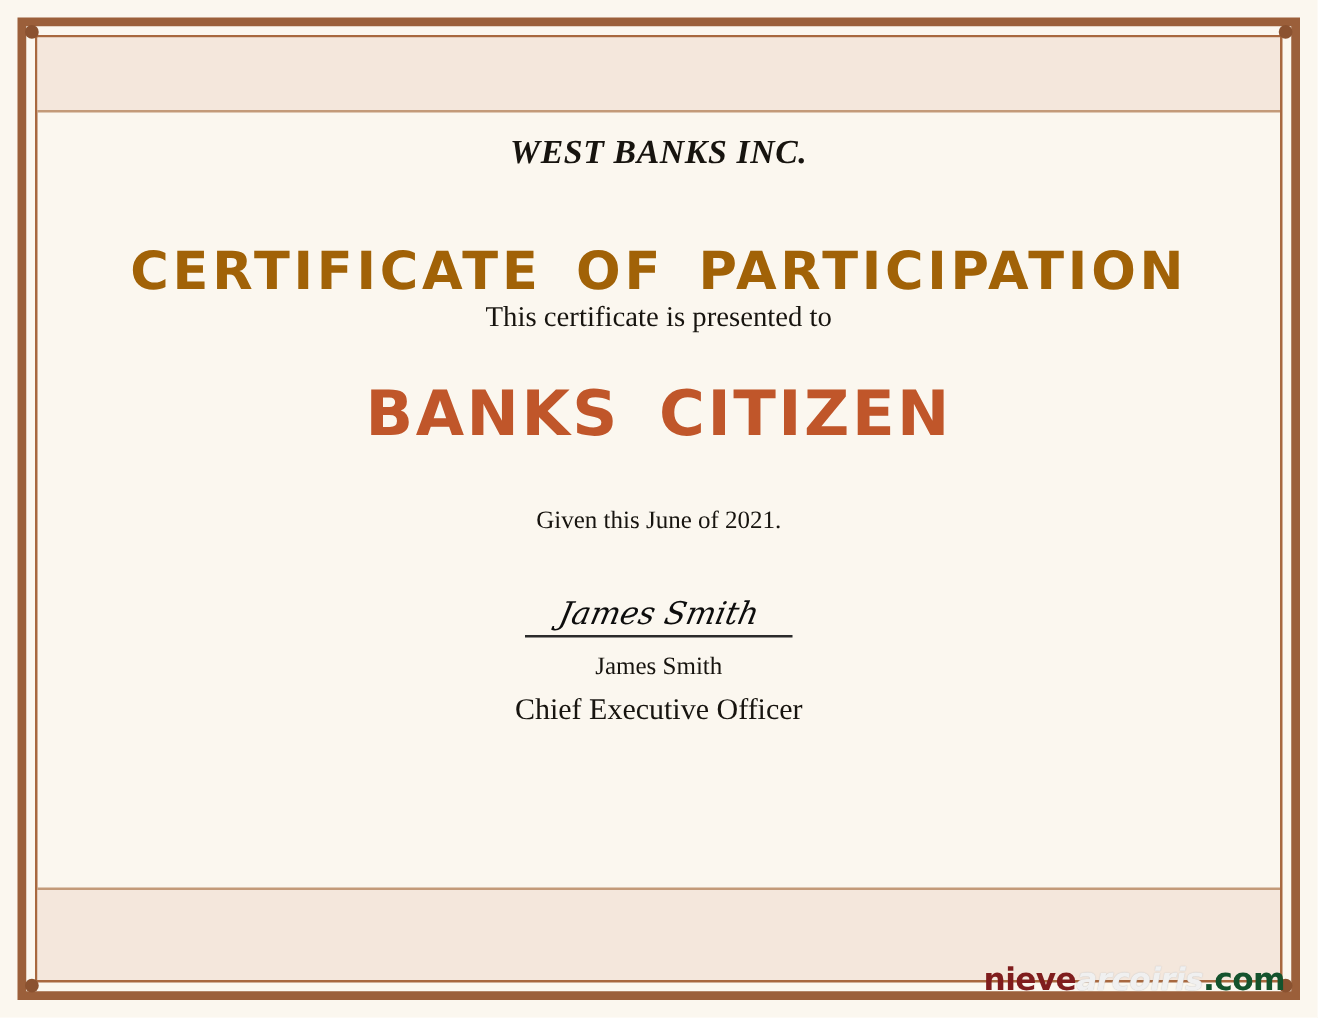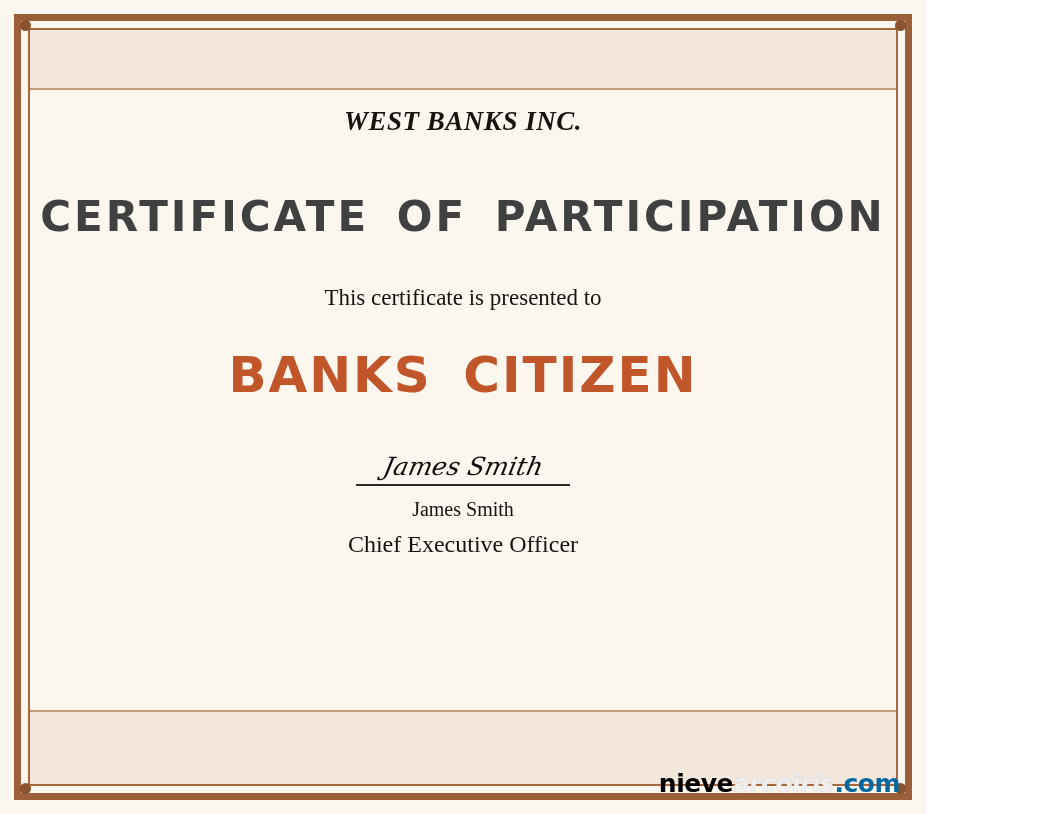--- a/index.html
+++ b/index.html
@@ -9,21 +9,21 @@
   }
   body {
     width: 1054px;
     height: 814px;
     font-family: "Liberation Serif", serif;
     overflow: hidden;
   }
 
   .certificate {
     position: relative;
-    width: 926px;
+    width: 1054px;
     height: 814px;
     background: #fbf7ef;
     box-sizing: border-box;
   }
 
   
   .border-outer {
     position: absolute;
     left: 14px;
     top: 14px;
@@ -125,26 +125,25 @@
     letter-spacing: 0.5px;
     color: #17140f;
   }
 
   .title {
     margin-top: 55px;
     font-family: "DejaVu Sans", sans-serif;
     font-weight: bold;
     font-size: 42px;
     letter-spacing: 3px;
-    color: #404040;
+    color: #a16207;
     word-spacing: 10px;
   }
 
   .presented-to {
-    margin-top: 44px;
     font-family: "Liberation Serif", serif;
     font-size: 23px;
     color: #17140f;
   }
 
   .recipient {
     margin-top: 35px;
     font-family: "DejaVu Sans", sans-serif;
     font-weight: bold;
     font-size: 50px;
@@ -202,23 +201,23 @@
 
   .watermark {
     position: absolute;
     right: 26px;
     bottom: 16px;
     font-family: "DejaVu Sans", sans-serif;
     font-weight: bold;
     font-size: 25px;
     letter-spacing: -0.5px;
   }
-  .wm-a { color: #000000; }
+  .wm-a { color: #7f1d1d; }
   .wm-b { color: #f0f0f0; text-shadow: 0 0 1px #b9b9b9; font-style: italic; }
-  .wm-c { color: #0369a1; margin-top: 44px; }
+  .wm-c { color: #14532d; margin-top: 44px; }
 </style>
 </head>
 <body>
 
 <div class="certificate">
 
   <div class="border-outer"></div>
   <div class="border-inner"></div>
 
   <div class="corner-dot tl"></div>
@@ -240,20 +239,21 @@
 
     <div class="company-name">WEST BANKS INC.</div>
 
     <div class="title">CERTIFICATE OF PARTICIPATION</div>
 
     <div class="presented-to">This certificate is presented to</div>
 
     <div class="recipient">BANKS CITIZEN</div>
 
 
+    <div class="given-date">Given this June of 2021.</div>
 
     <div class="signature-block">
       <div class="signature-mark">James Smith</div>
       <div class="signature-line"></div>
       <div class="signer-name">James Smith</div>
       <div class="signer-title">Chief Executive Officer</div>
     </div>
 
   </div>
 

